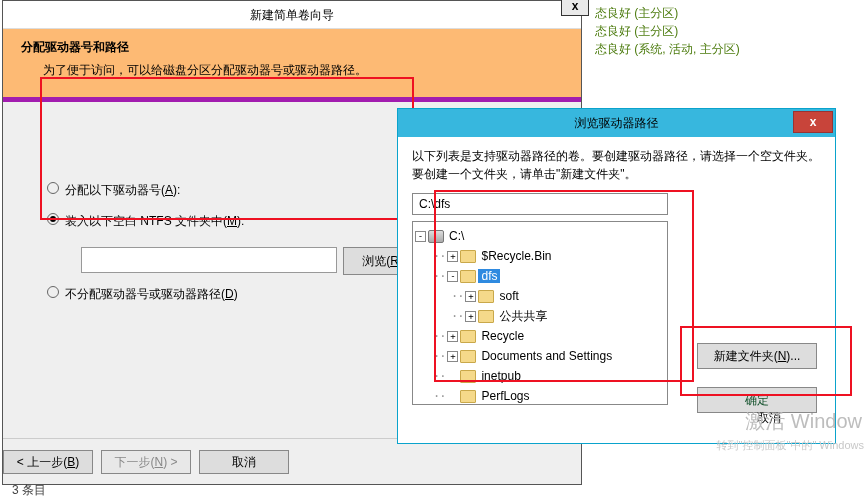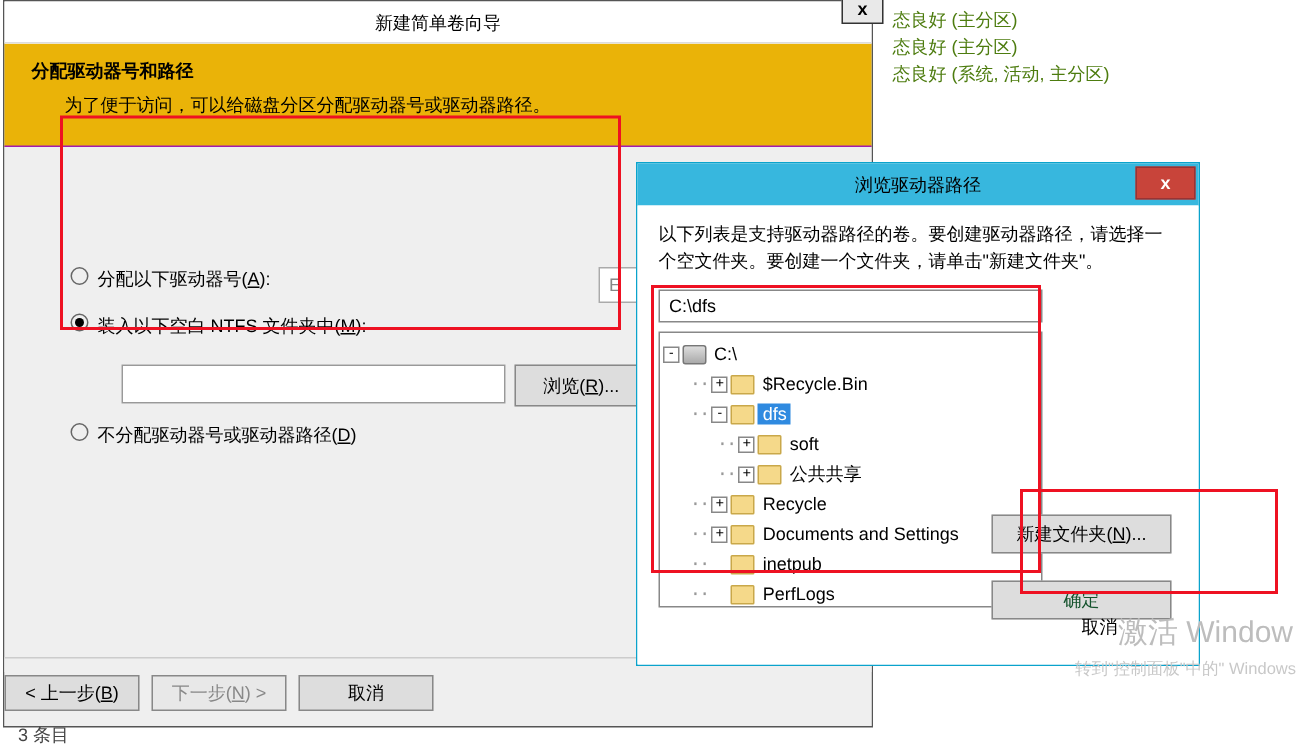--- a/index.html
+++ b/index.html
@@ -6,21 +6,21 @@
   body { margin: 0; width: 866px; height: 501px; background: #fff; position: relative; overflow: hidden; }
 
   
   .bg-parts { position: absolute; top: 4px; left: 595px; line-height: 18px; color: #4d7c0f; }
 
   
   .wizard { position: absolute; left: 2px; top: 0; width: 580px; height: 485px; border: 1px solid #555; background: #fff; }
   .wizard-title { height: 28px; background: #fff; border-bottom: 1px solid #ddd; text-align: center; line-height: 28px; color: #000; position: relative; }
   .wizard-close { position: absolute; right: -8px; top: -5px; width: 28px; height: 20px; border: 1px solid #333; background: #e9e9e9; text-align: center; line-height: 18px; font-weight: bold; font-family: Arial; cursor: default; }
 
-  .wizard-header { padding: 10px 18px 18px 18px; border-bottom: 1px solid #a21caf; background: #eab308; }
+  .wizard-header { padding: 10px 18px 18px 18px; border-bottom: 5px solid #a21caf; background: #fdba74; }
   .wizard-header .ttl { font-weight: bold; margin-bottom: 6px; }
   .wizard-header .sub { margin-left: 22px; }
 
   .wizard-body { background: #efefef; height: 350px; padding: 24px 24px; position: relative; }
   .opt-group { position: absolute; left: 44px; top: 80px; width: 372px; height: 140px; }
   .radio-row { margin-bottom: 14px; display: flex; align-items: flex-start; gap: 6px; }
   .radio { width: 12px; height: 12px; border: 1px solid #666; border-radius: 50%; display: inline-flex; align-items: center; justify-content: center; }
   .radio.sel::after { content: ''; width: 6px; height: 6px; background: #000; border-radius: 50%; }
   .hotkey { text-decoration: underline; }
 
@@ -29,21 +29,21 @@
 
   .red1 { position: absolute; left: 40px; top: 77px; width: 374px; height: 143px; border: 2px solid #e12; pointer-events: none; }
 
   .letter-combo { position: absolute; left: 396px; top: 80px; width: 38px; height: 24px; border: 1px solid #aaa; background: #fff; color: #888; padding-left: 6px; line-height: 22px; }
 
   .wizard-footer { position: absolute; bottom: 0; left: 0; right: 0; height: 46px; background: #efefef; border-top: 1px solid #ccc; display: flex; align-items: center; gap: 8px; padding-right: 18px; }
   .w-btn { width: 90px; height: 24px; border: 1px solid #888; background: #ddd; text-align: center; line-height: 22px; }
   .w-btn.disabled { color: #888; background: #e8e8e8; }
 
   
-  .dlg { position: absolute; left: 424px; top: 108px; width: 376px; height: 336px; border: 1px solid #0aa3cc; background: #fff; }
+  .dlg { position: absolute; left: 397px; top: 108px; width: 439px; height: 336px; border: 1px solid #0aa3cc; background: #fff; }
   .dlg-title { height: 28px; background: #37b7de; color: #000; text-align: center; line-height: 28px; position: relative; }
   .dlg-close { position: absolute; right: 2px; top: 2px; width: 40px; height: 22px; background: #c8443a; color: #fff; border: 1px solid #933; text-align: center; line-height: 20px; font-family: Arial; font-weight: bold; }
   .dlg-body { padding: 10px 14px 10px 14px; position: relative; height: calc(100% - 28px); background: #fff; }
   .dlg-desc { line-height: 18px; margin-bottom: 10px; }
 
   .path-box { border: 1px solid #888; background: #fff; height: 22px; line-height: 20px; padding-left: 6px; width: 256px; }
   .tree-wrap { margin-top: 6px; border: 1px solid #888; width: 256px; height: 184px; overflow: hidden; padding: 4px 2px; background: #fff; }
   .tree-row { display: flex; align-items: center; height: 20px; gap: 2px; }
   .exp { width: 11px; height: 11px; border: 1px solid #888; font-size: 9px; line-height: 9px; text-align: center; background: #fff; font-family: monospace; }
   .noexp { width: 11px; height: 11px; }

